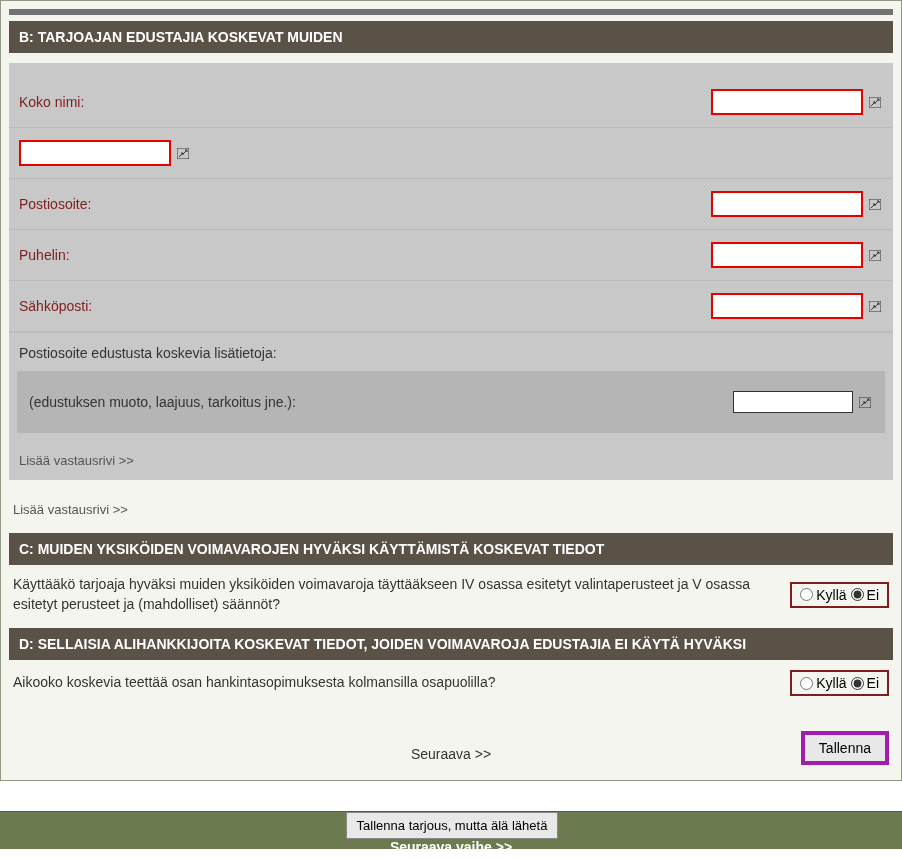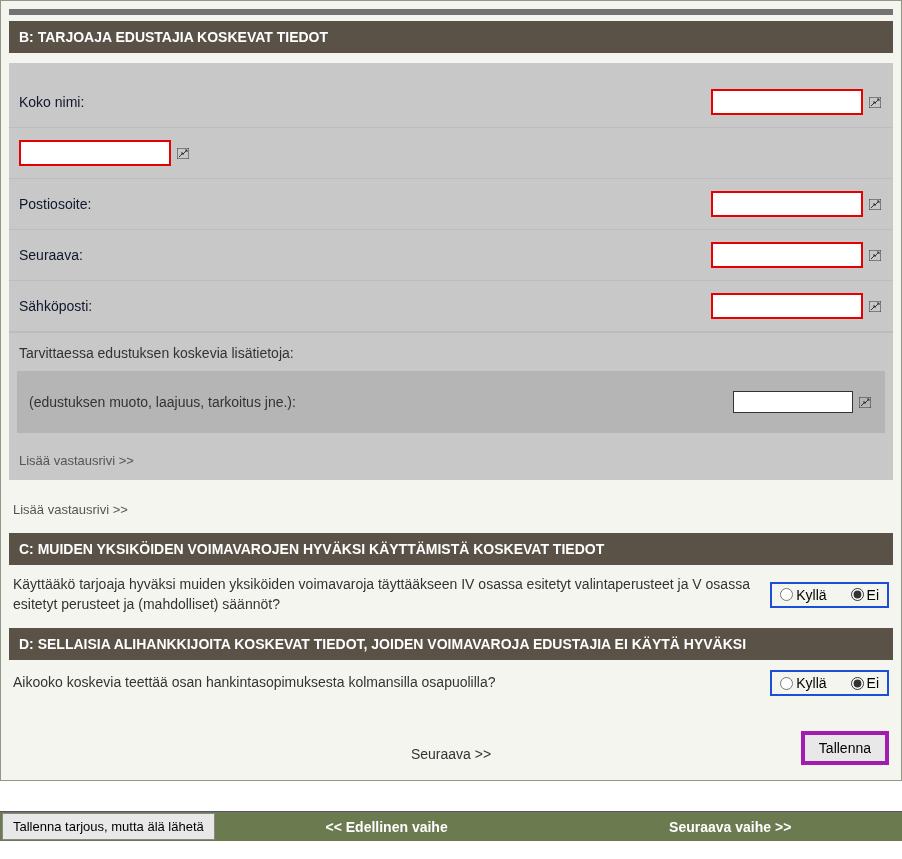--- a/index.html
+++ b/index.html
@@ -32,21 +32,21 @@
   }
   .field-row {
     display: flex;
     align-items: center;
     padding: 12px 10px;
     border-bottom: 1px solid #bcbcbc;
   }
   .field-row:first-child { border-top: none; }
   .field-label {
     flex: 1;
-    color: #0f172a;
+    color: #7f1d1d;
   }
   .field-input-wrap {
     display: flex;
     align-items: center;
     gap: 4px;
   }
   .text-input {
     border: 2px solid #e60000;
     width: 152px;
     height: 26px;
@@ -99,25 +99,25 @@
     background:transparent;
   }
   .question-row {
     display:flex;
     align-items:center;
     padding:10px 4px;
     gap:12px;
   }
   .question-text { flex:1; color:#333; line-height:1.4; }
   .radio-group {
-    border: 2px solid #1d4ed8;
+    border: 2px solid #7f1d1d;
     padding: 3px 8px;
     display:flex;
     align-items:center;
-    gap:24px;
+    gap:4px;
     background:#f5f5f0;
     white-space:nowrap;
   }
   .radio-group label {
     display:flex;
     align-items:center;
     gap:3px;
     font-size:14px;
     cursor:pointer;
   }
@@ -140,25 +140,26 @@
     right:4px;
     background:#e8e8e8;
     border:4px solid #a21caf;
     padding:5px 14px;
     font-size:14px;
     cursor:pointer;
     font-family:inherit;
   }
   .footer-bar {
     background:#6b7b4f;
-    height:30px;
+    height:38px;
     display:flex;
     align-items:center;
     margin:0;
     border-top:1px solid #556;
+    flex-direction:column;
   }
   .footer-btn {
     background:#e8e8e8;
     border:1px solid #888;
     padding:5px 10px;
     font-size:13px;
     cursor:pointer;
     margin-left:2px;
     font-family:inherit;
   }
@@ -177,21 +178,21 @@
   }
   input[type=radio]{ margin:0; accent-color:#333; }
 </style>
 </head>
 <body>
 
 <div class="outer">
 
   <div class="top-gray-bar"></div>
 
-  <div class="section-header">B: TARJOAJA EDUSTAJIA KOSKEVAT TIEDOT</div>
+  <div class="section-header">B: TARJOAJAN EDUSTAJIA KOSKEVAT MUIDEN</div>
 
   <div class="gray-panel">
 
     <div style="height:14px;"></div>
 
     <div class="field-row">
       <span class="field-label">Koko nimi:</span>
       <span class="field-input-wrap">
         <input type="text" class="text-input" style="">
         <span class="expand-icon">
@@ -225,21 +226,21 @@
           <svg width="12" height="11" viewBox="0 0 12 11">
               <rect x="0" y="0" width="12" height="11" fill="none" stroke="#333" stroke-width="1"></rect>
               <path d="M2 9 L6 5 M6 5 L4 5 M6 5 L6 7" stroke="#333" stroke-width="1" fill="none"></path>
               <path d="M10 2 L6 6 M10 2 L8 2 M10 2 L10 4" stroke="#333" stroke-width="1" fill="none"></path>
             </svg>
         </span>
       </span>
     </div>
 
     <div class="field-row">
-      <span class="field-label">Seuraava:</span>
+      <span class="field-label">Puhelin:</span>
       <span class="field-input-wrap">
         <input type="text" class="text-input" style="">
         <span class="expand-icon">
           <svg width="12" height="11" viewBox="0 0 12 11">
               <rect x="0" y="0" width="12" height="11" fill="none" stroke="#333" stroke-width="1"></rect>
               <path d="M2 9 L6 5 M6 5 L4 5 M6 5 L6 7" stroke="#333" stroke-width="1" fill="none"></path>
               <path d="M10 2 L6 6 M10 2 L8 2 M10 2 L10 4" stroke="#333" stroke-width="1" fill="none"></path>
             </svg>
         </span>
       </span>
@@ -252,21 +253,21 @@
         <span class="expand-icon">
           <svg width="12" height="11" viewBox="0 0 12 11">
               <rect x="0" y="0" width="12" height="11" fill="none" stroke="#333" stroke-width="1"></rect>
               <path d="M2 9 L6 5 M6 5 L4 5 M6 5 L6 7" stroke="#333" stroke-width="1" fill="none"></path>
               <path d="M10 2 L6 6 M10 2 L8 2 M10 2 L10 4" stroke="#333" stroke-width="1" fill="none"></path>
             </svg>
         </span>
       </span>
     </div>
 
-    <div class="subhead-row">Tarvittaessa edustuksen koskevia lisätietoja:</div>
+    <div class="subhead-row">Postiosoite edustusta koskevia lisätietoja:</div>
 
     <div class="inner-gray">
       <div class="inner-row">
         <span class="inner-label">(edustuksen muoto, laajuus, tarkoitus jne.):</span>
         <span class="field-input-wrap">
           <input type="text" class="text-input plain" style="">
           <span class="expand-icon">
             <svg width="12" height="11" viewBox="0 0 12 11">
                 <rect x="0" y="0" width="12" height="11" fill="none" stroke="#333" stroke-width="1"></rect>
                 <path d="M2 9 L6 5 M6 5 L4 5 M6 5 L6 7" stroke="#333" stroke-width="1" fill="none"></path>
@@ -316,15 +317,14 @@
 
   <div class="bottom-row">
     <span class="next-link">Seuraava &gt;&gt;</span>
     <button class="save-btn">Tallenna</button>
   </div>
 
 </div>
 
 <div class="footer-bar">
   <button class="footer-btn">Tallenna tarjous, mutta älä lähetä</button>
-  <span class="footer-link">&lt;&lt; Edellinen vaihe</span>
   <span class="footer-link">Seuraava vaihe &gt;&gt;</span>
 </div>
 
 </body></html>

